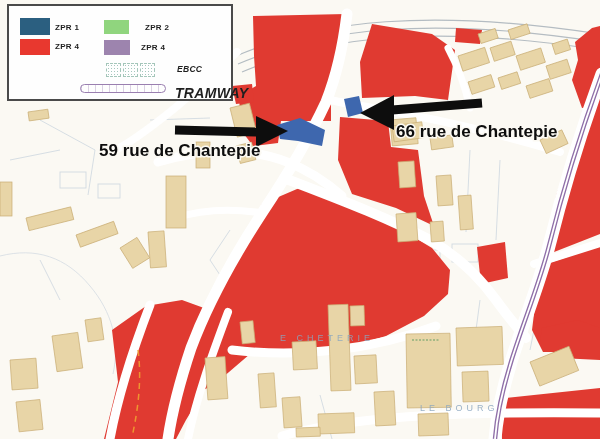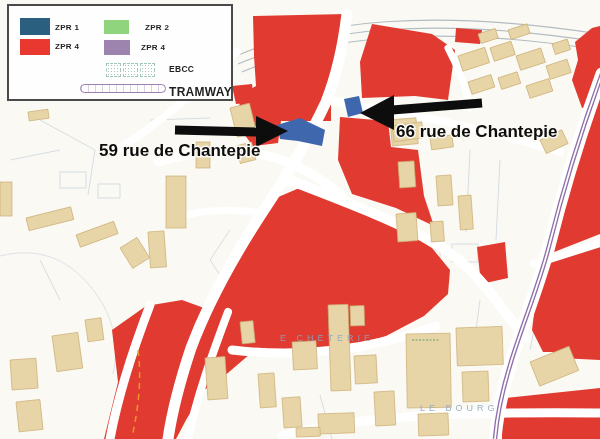--- a/index.html
+++ b/index.html
@@ -16,25 +16,25 @@
   #sw-zpr3{left:11px;top:33px;width:30px;height:16px;background:var(--zpr3-legend);}
   #sw-zpr2{left:95px;top:14px;width:25px;height:14px;background:var(--zpr2);}
   #sw-zpr4{left:95px;top:34px;width:26px;height:15px;background:var(--zpr4);}
   #lbl-zpr1{left:46px;top:17px;} #lbl-zpr3{left:46px;top:36px;}
   #lbl-zpr2{left:136px;top:17px;} #lbl-zpr4{left:132px;top:37px;}
   .ebcc-sq{position:absolute;top:57px;width:13px;height:12px;
     border:1px dashed #a4c6ba;
     background-image:radial-gradient(circle, rgba(135,180,168,.75) .7px, transparent .9px);
     background-size:3px 3px;}
   #ebcc1{left:97px;} #ebcc2{left:114px;} #ebcc3{left:131px;}
-  #lbl-ebcc{left:160px;top:58px;font-size:8.5px;}
+  #lbl-ebcc{left:168px;top:58px;font-size:8.5px;font-style:italic;}
   #tram-pill{position:absolute;left:71px;top:78px;width:86px;height:9px;
     border:1.5px solid #9a7fb0;border-radius:6px;box-sizing:border-box;
     background:repeating-linear-gradient(90deg, rgba(154,127,176,.35) 0 1px, transparent 1px 7px);}
-  #lbl-tramway{left:160px;top:79px;font-size:12px;}
+  #lbl-tramway{left:166px;top:79px;font-size:14px;font-style:italic;}
   
   .addr{font-weight:700;font-size:17px;fill:#0d0d0d;
     paint-order:stroke;stroke:#fbf9f3;stroke-width:3px;}
   .maptxt{font-size:9px;fill:#8aa6c0;letter-spacing:4px;opacity:.85;}
 </style>
 </head>
 <body>
 
 <div id="stage">
 

